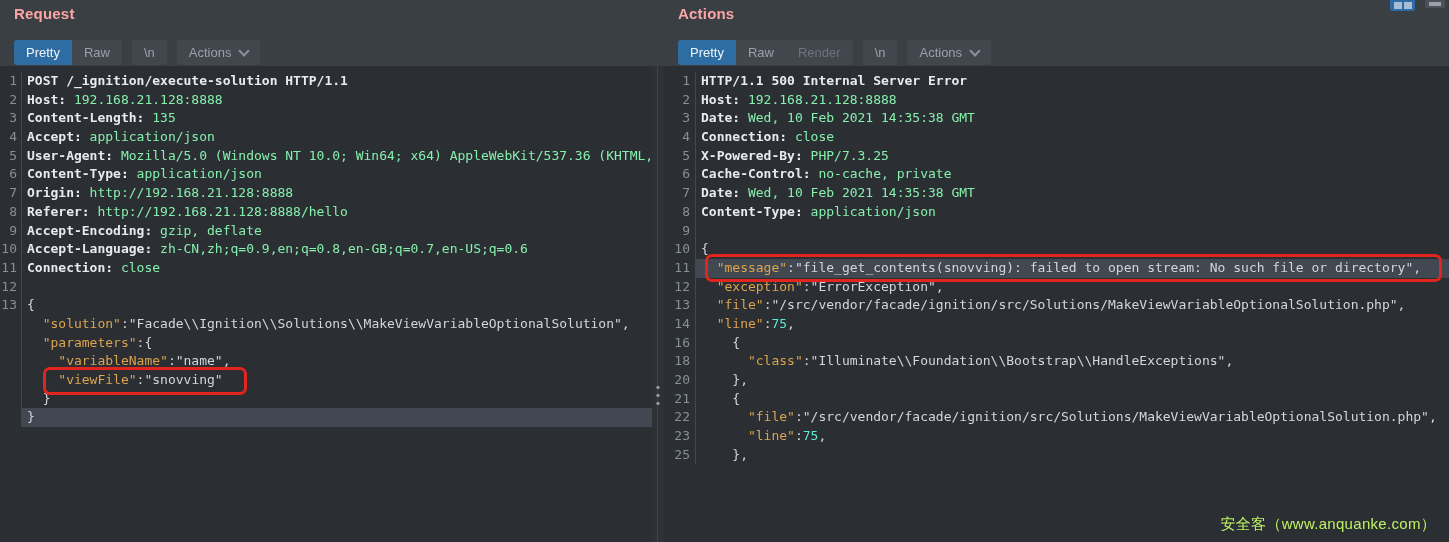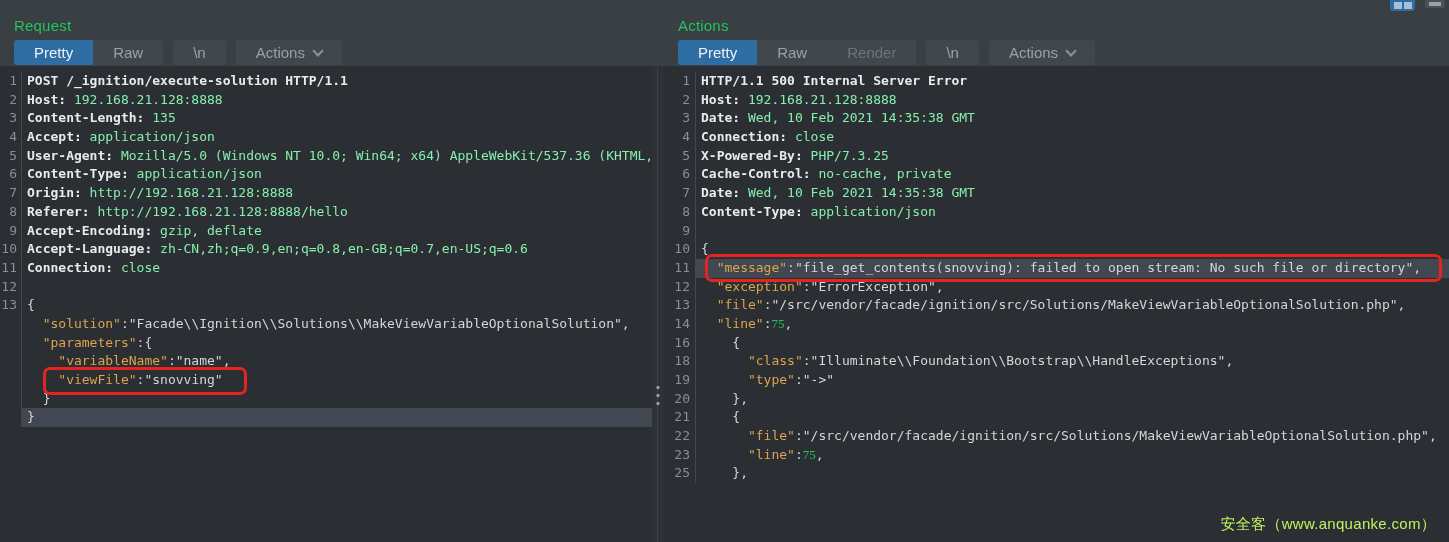--- a/index.html
+++ b/index.html
@@ -6,26 +6,26 @@
   body{
     width:1449px;height:542px;position:relative;overflow:hidden;
     background:#3a3f44;
     font-family:"Liberation Sans",sans-serif;
   }
   .panel{position:absolute;top:0;height:542px;}
   #req{left:0;width:652px;}
   #resp{left:664px;width:785px;}
   .panel-title{
     position:absolute;left:14px;top:5px;
-    font-size:15px;font-weight:normal;color:#22c55e;letter-spacing:.2px;margin-top:12px;
+    font-size:15px;font-weight:bold;color:#fca5a5;letter-spacing:.2px;
   }
   .tabbar{position:absolute;left:14px;top:40px;height:25px;display:flex;}
   .tab{
-    background:#42474d;color:#9aa1a8;font-size:15px;
-    padding:0 20px;display:flex;align-items:center;cursor:default;
+    background:#42474d;color:#9aa1a8;font-size:13px;
+    padding:0 12px;display:flex;align-items:center;cursor:default;
     user-select:none;
   }
   .tab.selected{background:#2e6da4;color:#f0f4f7;}
   .tab.disabled{color:#6d747b;}
   .tab.gap{margin-left:10px;}
   .r-l{border-top-left-radius:3px;border-bottom-left-radius:3px;}
   .r-r{border-top-right-radius:3px;border-bottom-right-radius:3px;}
   .chev{
     width:6px;height:6px;margin-left:9px;margin-top:-4px;
     border-left:2px solid #8b929a;border-bottom:2px solid #8b929a;
@@ -45,21 +45,21 @@
   }
   #req .gutter{width:17px;padding-right:4px;}
   #resp .gutter{width:26px;padding-right:5px;}
   .codeline{flex:1;padding-left:5px;white-space:pre;overflow:hidden;color:#d3d6da;}
   .row.sel .codeline{background:#414851;}
   .hn{color:#e8ebee;font-weight:bold;}
   .hv{color:#86efac;}
   .k{color:#dca44e;}
   .s{color:#d3d6da;}
   .p{color:#d3d6da;}
-  .n{color:#22c55e;font-family:Liberation Serif, serif;}
+  .n{color:#5eead4;}
 
   .redbox{
     position:absolute;box-sizing:border-box;height:28px;
     border:3px solid #e2251e;border-radius:7px;z-index:6;pointer-events:none;
   }
   .redbox.full{top:-5px;left:41px;right:7px;}
   .redbox.snippet{top:-4px;left:43px;width:204px;}
 
   .divider{position:absolute;left:652px;top:66px;width:12px;bottom:0;background:#2e3237;}
   .divider .line{position:absolute;left:5px;top:0;bottom:0;width:1px;background:#3d4247;}
@@ -269,24 +269,20 @@
       </div>
       <div class="row">
         <div class="gutter">16</div>
         <div class="codeline"><span class="p">    {</span></div>
       </div>
       <div class="row">
         <div class="gutter">18</div>
         <div class="codeline"><span class="p">      </span><span class="k">"class"</span><span class="p">:</span><span class="s">"Illuminate\\Foundation\\Bootstrap\\HandleExceptions"</span><span class="p">,</span></div>
       </div>
       <div class="row">
-        <div class="gutter">19</div>
-        <div class="codeline"><span class="p">      </span><span class="k">"type"</span><span class="p">:</span><span class="s">"-&gt;"</span></div>
-      </div>
-      <div class="row">
         <div class="gutter">20</div>
         <div class="codeline"><span class="p">    },</span></div>
       </div>
       <div class="row">
         <div class="gutter">21</div>
         <div class="codeline"><span class="p">    {</span></div>
       </div>
       <div class="row">
         <div class="gutter">22</div>
         <div class="codeline"><span class="p">      </span><span class="k">"file"</span><span class="p">:</span><span class="s">"/src/vendor/facade/ignition/src/Solutions/MakeViewVariableOptionalSolution.php"</span><span class="p">,</span></div>

